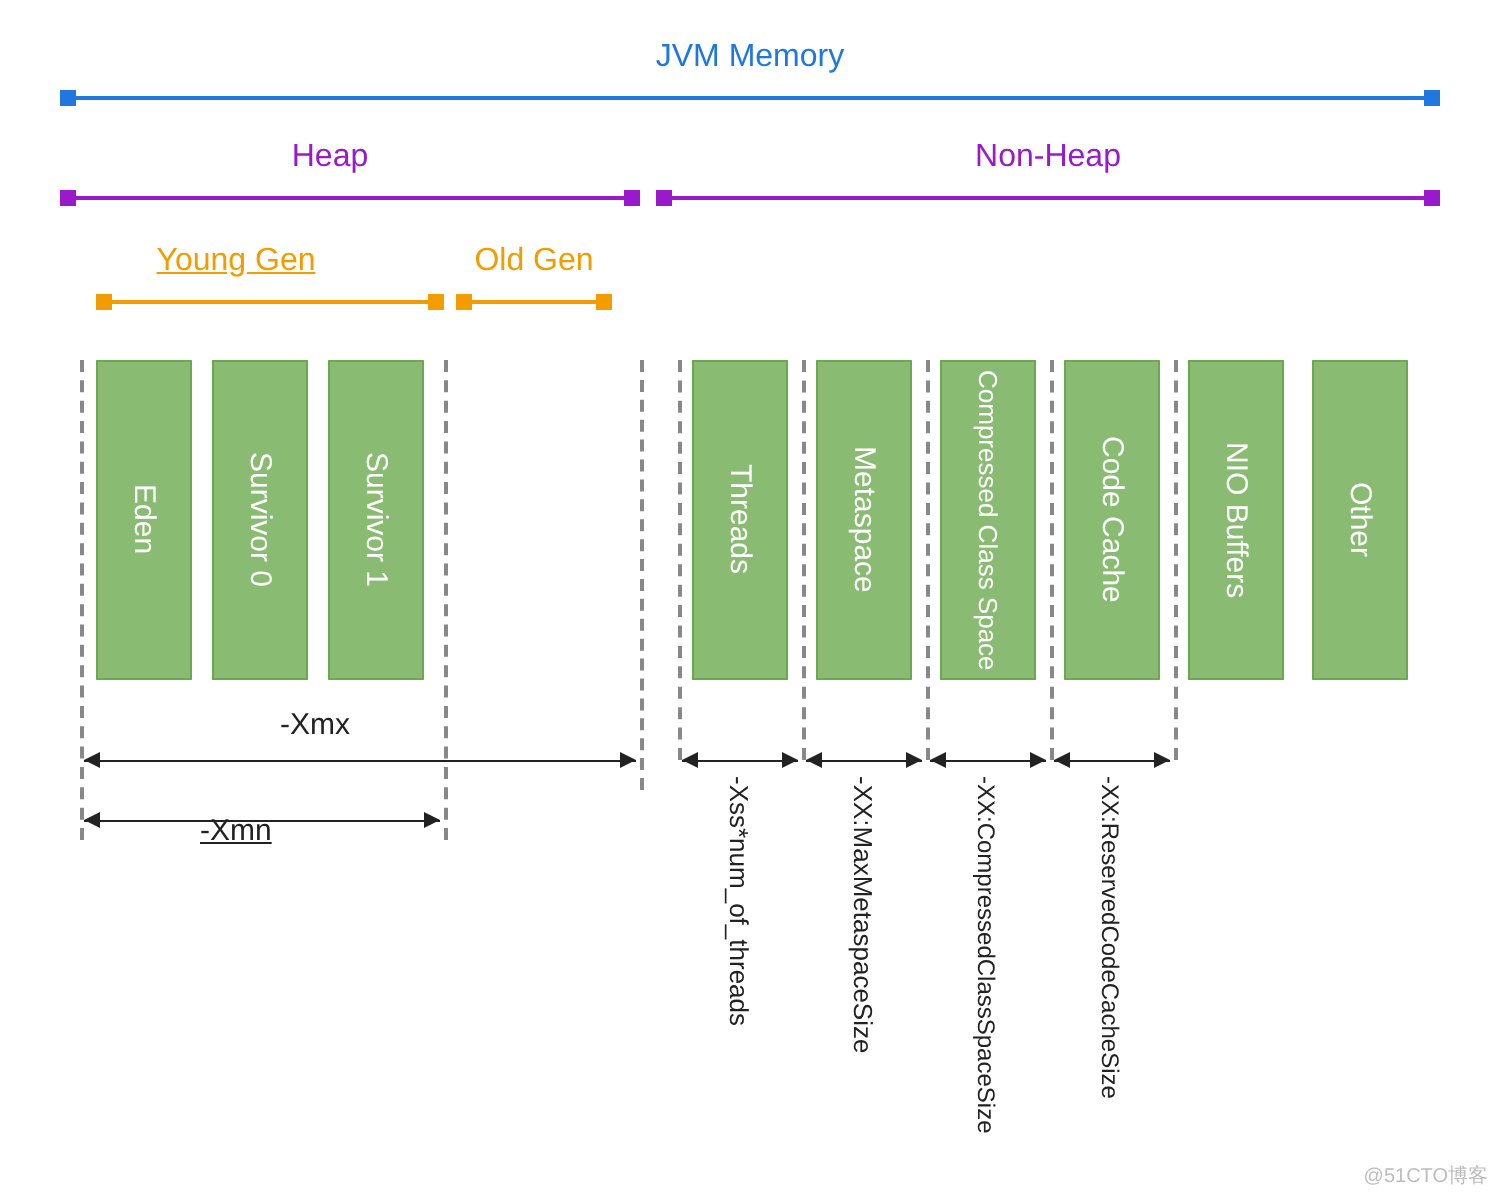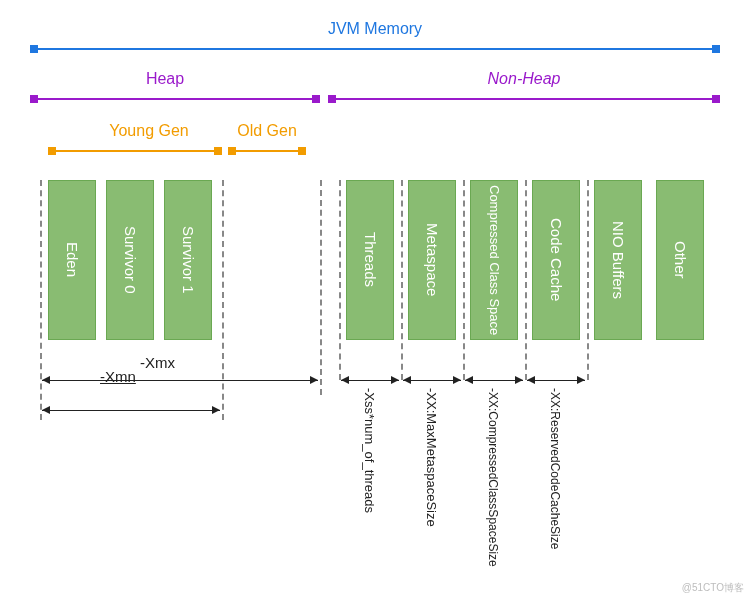--- a/index.html
+++ b/index.html
@@ -102,33 +102,33 @@
 <div class="canvas">
 
   <div class="bracket-label blue" style="position:absolute; left:30px; right:30px; top:20px;">JVM Memory</div>
   <div class="bracket" style="position:absolute; left:30px; right:30px; top:44px;">
     <div class="line blue-bg"></div>
     <div class="end blue-bg" style="left:0;"></div>
     <div class="end blue-bg" style="right:0;"></div>
   </div>
 
   <div class="bracket-label purple" style="position:absolute; left:20px; width:290px; top:70px;">Heap</div>
-  <div class="bracket-label purple" style="position:absolute; left:328px; right:30px; top:70px;font-style:italic;">Non-Heap</div>
+  <div class="bracket-label purple" style="position:absolute; left:328px; right:30px; top:70px;">Non-Heap</div>
   <div class="bracket" style="position:absolute; left:30px; width:290px; top:94px;">
     <div class="line purple-bg"></div>
     <div class="end purple-bg" style="left:0;"></div>
     <div class="end purple-bg" style="right:0;"></div>
   </div>
   <div class="bracket" style="position:absolute; left:328px; right:30px; top:94px;">
     <div class="line purple-bg"></div>
     <div class="end purple-bg" style="left:0;"></div>
     <div class="end purple-bg" style="right:0;"></div>
   </div>
 
-  <div class="bracket-label orange" style="position:absolute; left:62px; width:174px; top:122px;">Young Gen</div>
+  <div class="bracket-label orange" style="position:absolute; left:31px; width:174px; top:122px;text-decoration:underline;">Young Gen</div>
   <div class="bracket-label orange" style="position:absolute; left:228px; width:78px; top:122px;">Old Gen</div>
   <div class="bracket" style="position:absolute; left:48px; width:174px; top:146px;">
     <div class="line orange-bg"></div>
     <div class="end orange-bg" style="left:0;"></div>
     <div class="end orange-bg" style="right:0;"></div>
   </div>
   <div class="bracket" style="position:absolute; left:228px; width:78px; top:146px;">
     <div class="line orange-bg"></div>
     <div class="end orange-bg" style="left:0;"></div>
     <div class="end orange-bg" style="right:0;"></div>
@@ -151,21 +151,21 @@
 
   <div class="vdash" style="left:339px; height:200px;"></div>
   <div class="vdash" style="left:401px; height:200px;"></div>
   <div class="vdash" style="left:463px; height:200px;"></div>
   <div class="vdash" style="left:525px; height:200px;"></div>
   <div class="vdash" style="left:587px; height:200px;"></div>
 
   <div class="hlabel" style="left:140px; top:354px;">-Xmx</div>
   <div class="arrowline" style="left:42px; width:276px; top:380px;"></div>
 
-  <div class="hlabel" style="left:100px; top:368px;text-decoration:underline;">-Xmn</div>
+  <div class="hlabel" style="left:100px; top:407px;text-decoration:underline;">-Xmn</div>
   <div class="arrowline" style="left:42px; width:178px; top:410px;"></div>
 
   <div class="arrowline" style="left:341px; width:58px; top:380px;"></div>
   <div class="arrowline" style="left:403px; width:58px; top:380px;"></div>
   <div class="arrowline" style="left:465px; width:58px; top:380px;"></div>
   <div class="arrowline" style="left:527px; width:58px; top:380px;"></div>
 
   <div class="vlabel" style="left:362px;">-Xss*num_of_threads</div>
   <div class="vlabel" style="left:424px;">-XX:MaxMetaspaceSize</div>
   <div class="vlabel" style="left:486px; font-size:12px;">-XX:CompressedClassSpaceSize</div>

